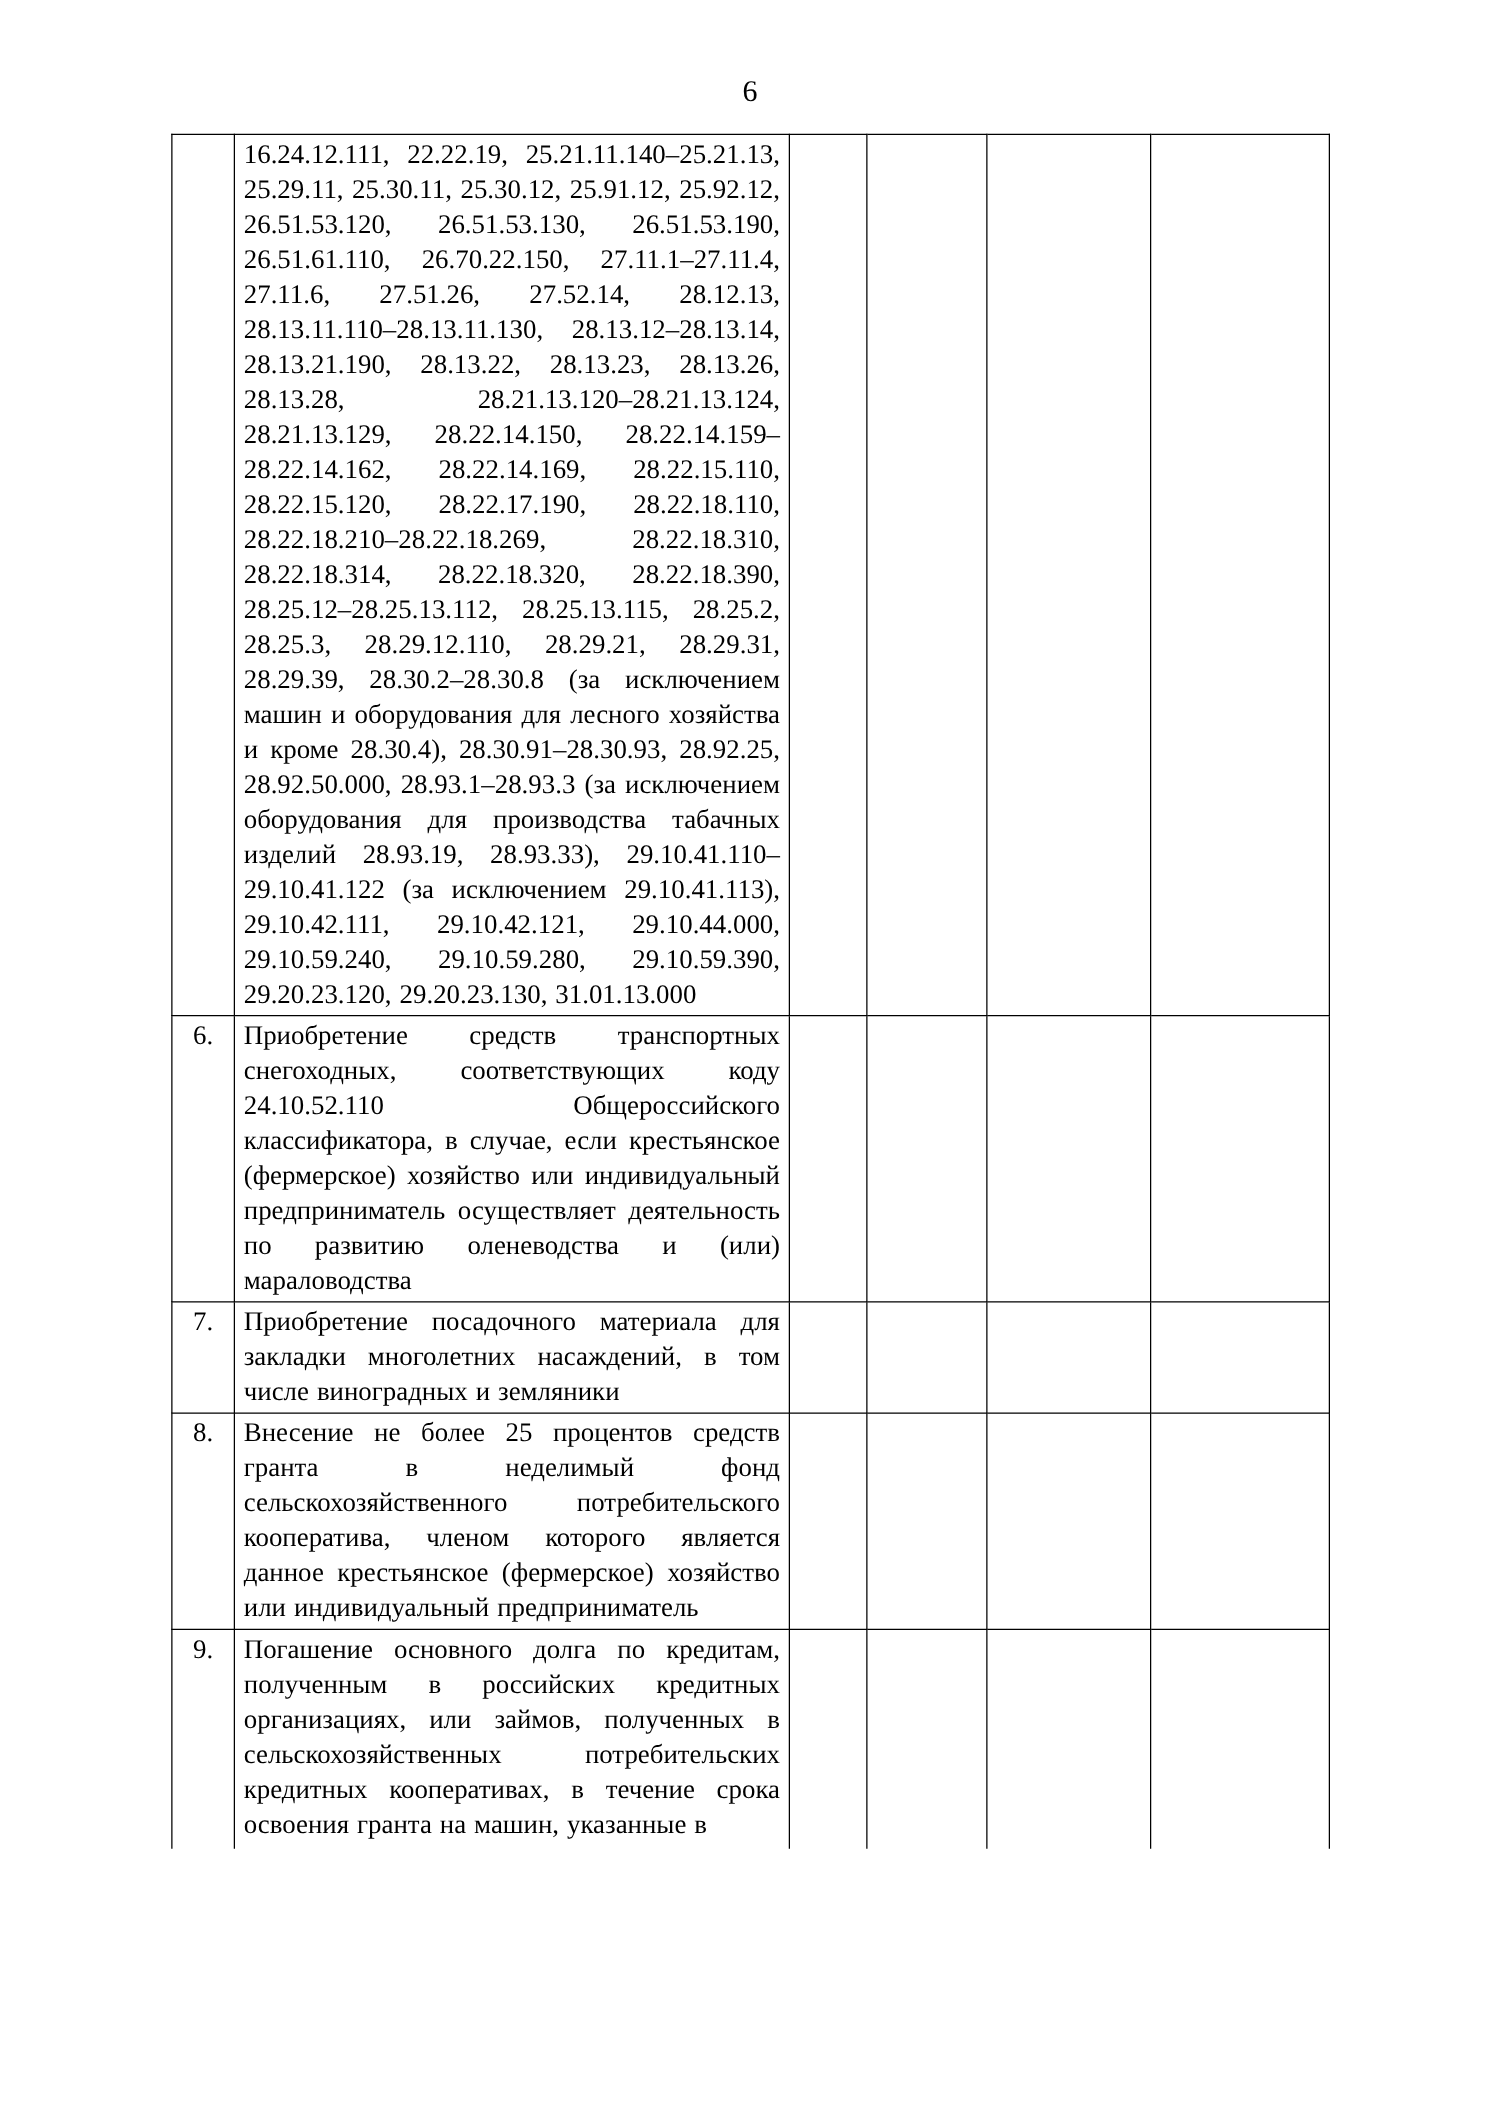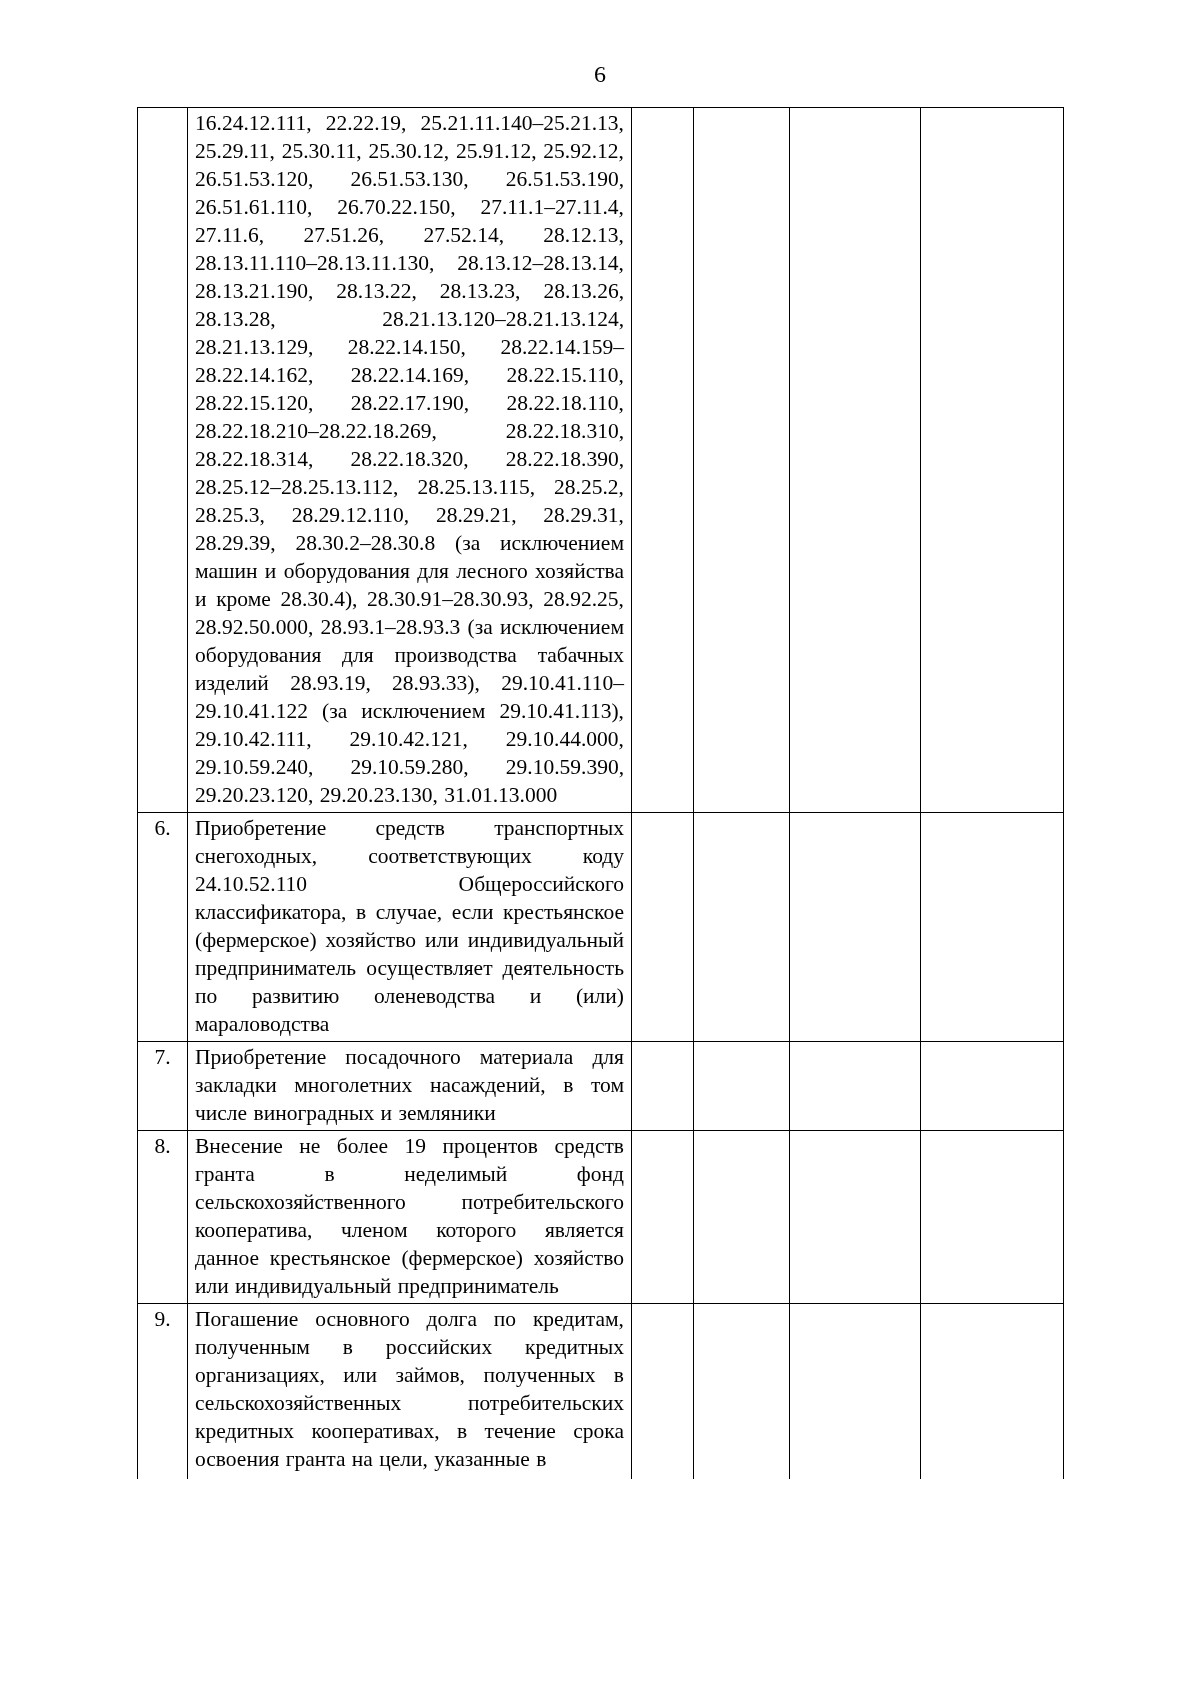--- a/index.html
+++ b/index.html
@@ -96,28 +96,28 @@
     <tr>
       <td class="cell-num">7.</td>
       <td class="cell-text">Приобретение посадочного материала для закладки многолетних насаждений, в том числе виноградных и земляники</td>
       <td class="cell-empty"></td>
       <td class="cell-empty"></td>
       <td class="cell-empty"></td>
       <td class="cell-empty"></td>
     </tr>
     <tr>
       <td class="cell-num">8.</td>
-      <td class="cell-text">Внесение не более 19 процентов средств гранта в неделимый фонд сельскохозяйственного потребительского кооператива, членом которого является данное крестьянское (фермерское) хозяйство или индивидуальный предприниматель</td>
+      <td class="cell-text">Внесение не более 25 процентов средств гранта в неделимый фонд сельскохозяйственного потребительского кооператива, членом которого является данное крестьянское (фермерское) хозяйство или индивидуальный предприниматель</td>
       <td class="cell-empty"></td>
       <td class="cell-empty"></td>
       <td class="cell-empty"></td>
       <td class="cell-empty"></td>
     </tr>
     <tr class="row-cut">
       <td class="cell-num">9.</td>
-      <td class="cell-text">Погашение основного долга по кредитам, полученным в российских кредитных организациях, или займов, полученных в сельскохозяйственных потребительских кредитных кооперативах, в течение срока освоения гранта на цели, указанные в</td>
+      <td class="cell-text">Погашение основного долга по кредитам, полученным в российских кредитных организациях, или займов, полученных в сельскохозяйственных потребительских кредитных кооперативах, в течение срока освоения гранта на машин, указанные в</td>
       <td class="cell-empty"></td>
       <td class="cell-empty"></td>
       <td class="cell-empty"></td>
       <td class="cell-empty"></td>
     </tr>
   </tbody>
 </table>
 
 </body></html>

